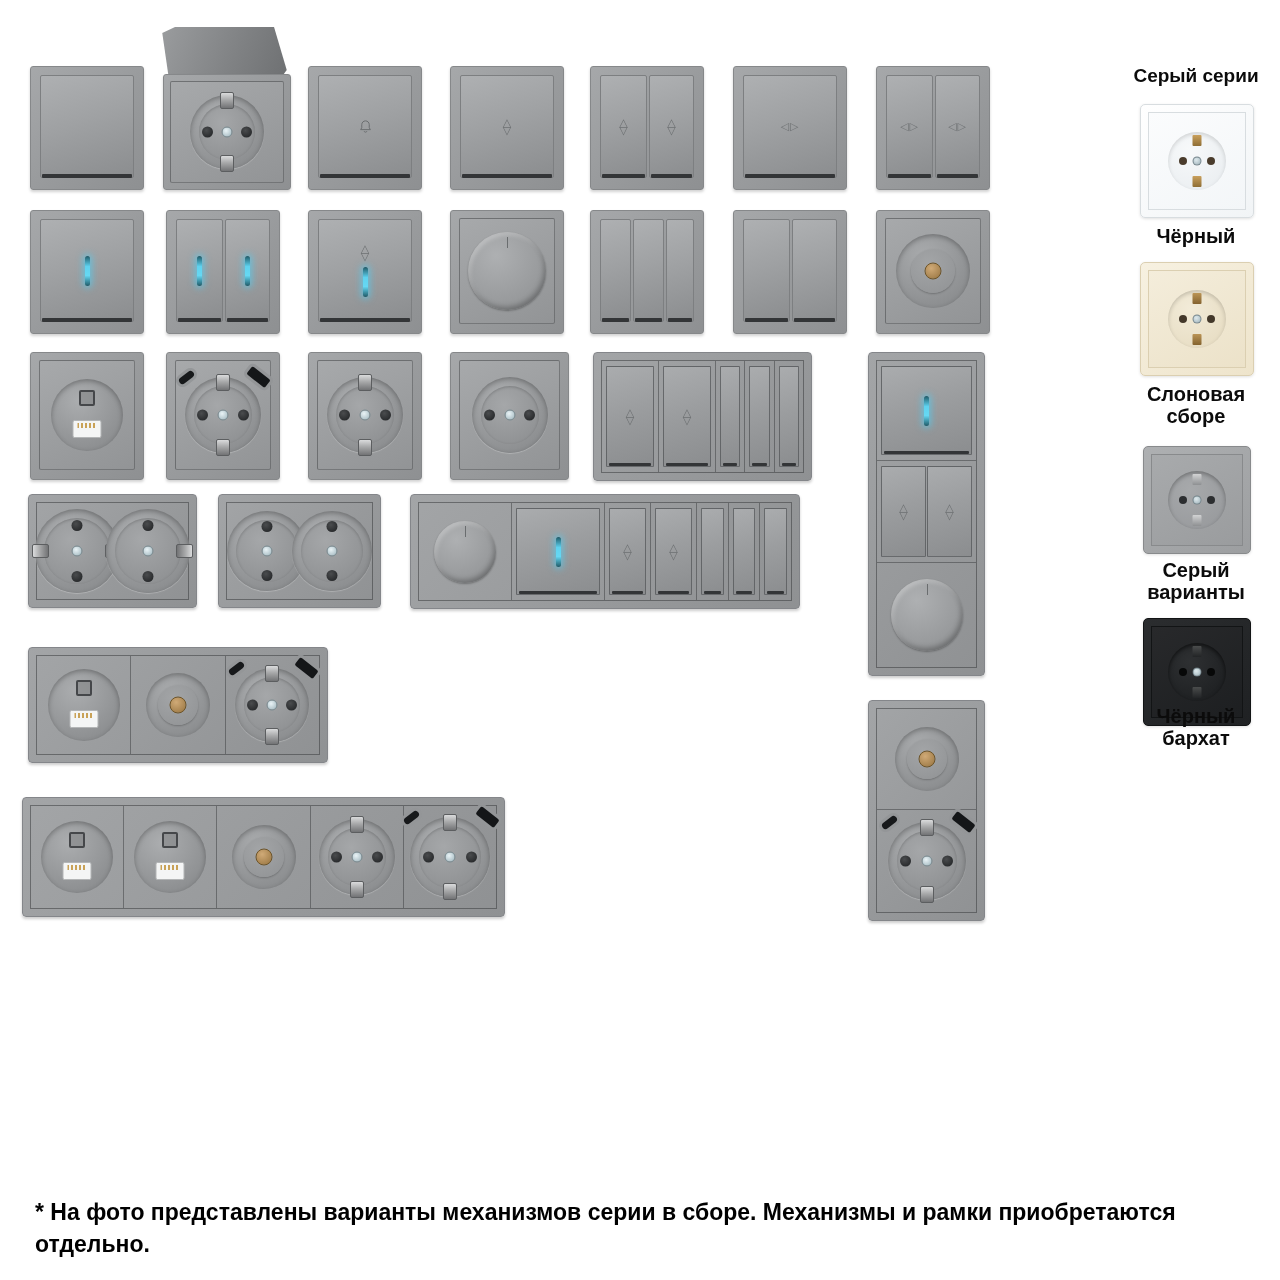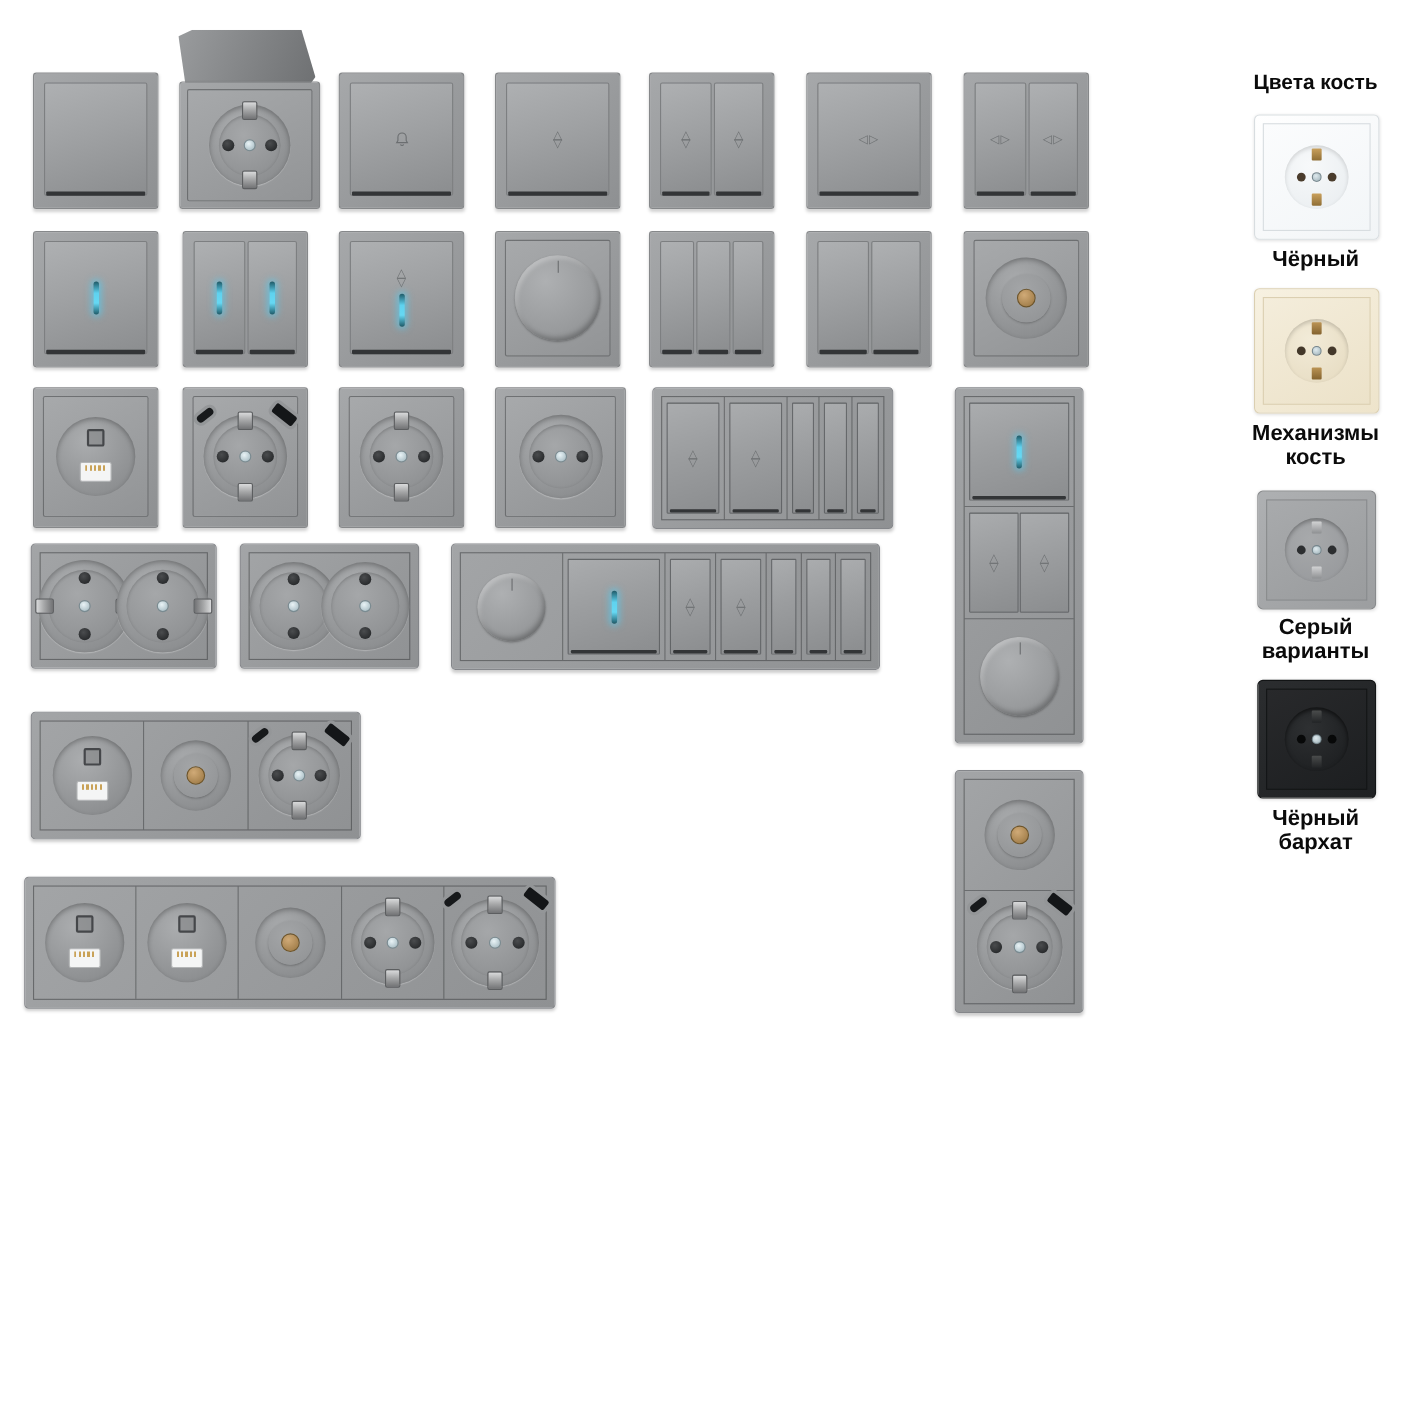--- a/index.html
+++ b/index.html
@@ -593,21 +593,21 @@
           <div class="clip t"></div>
             <div class="clip b"></div>
           <div class="hole l"></div>
             <div class="hole r"></div>
           <div class="screw"></div>
         </div>
       </div>
     </div>
   </div>
 
-  <div class="ctitle">Цвета кость</div>
+  <div class="ctitle">Серый серии</div>
 
   <div class="sw sw-white" style="left:1140px;top:104px">
     <div class="swi">
       <div class="swsock">
         <div class="swclip t"></div>
           <div class="swclip b"></div>
         <div class="swhole l"></div>
           <div class="swhole r"></div>
         <div class="swscrew"></div>
       </div>
@@ -619,21 +619,21 @@
     <div class="swi">
       <div class="swsock">
         <div class="swclip t"></div>
           <div class="swclip b"></div>
         <div class="swhole l"></div>
           <div class="swhole r"></div>
         <div class="swscrew"></div>
       </div>
     </div>
   </div>
-  <div class="clabel" style="left:1136px;top:384px">Механизмы кость</div>
+  <div class="clabel" style="left:1136px;top:384px">Слоновая сборе</div>
 
   <div class="sw sw-gray" style="left:1143px;top:446px;width:106px;height:106px">
     <div class="swi">
       <div class="swsock">
         <div class="swclip t"></div>
           <div class="swclip b"></div>
         <div class="swhole l"></div>
           <div class="swhole r"></div>
         <div class="swscrew"></div>
       </div>
@@ -645,16 +645,17 @@
     <div class="swi">
       <div class="swsock">
         <div class="swclip t"></div>
           <div class="swclip b"></div>
         <div class="swhole l"></div>
           <div class="swhole r"></div>
         <div class="swscrew"></div>
       </div>
     </div>
   </div>
-  <div class="clabel" style="left:1136px;top:734px">Чёрный бархат</div>
-
+  <div class="clabel" style="left:1136px;top:706px">Чёрный бархат</div>
+
+  <div class="footnote">* На фото представлены варианты механизмов серии в сборе. Механизмы и рамки приобретаются отдельно.</div>
 
 </div>
 
 </body></html>

